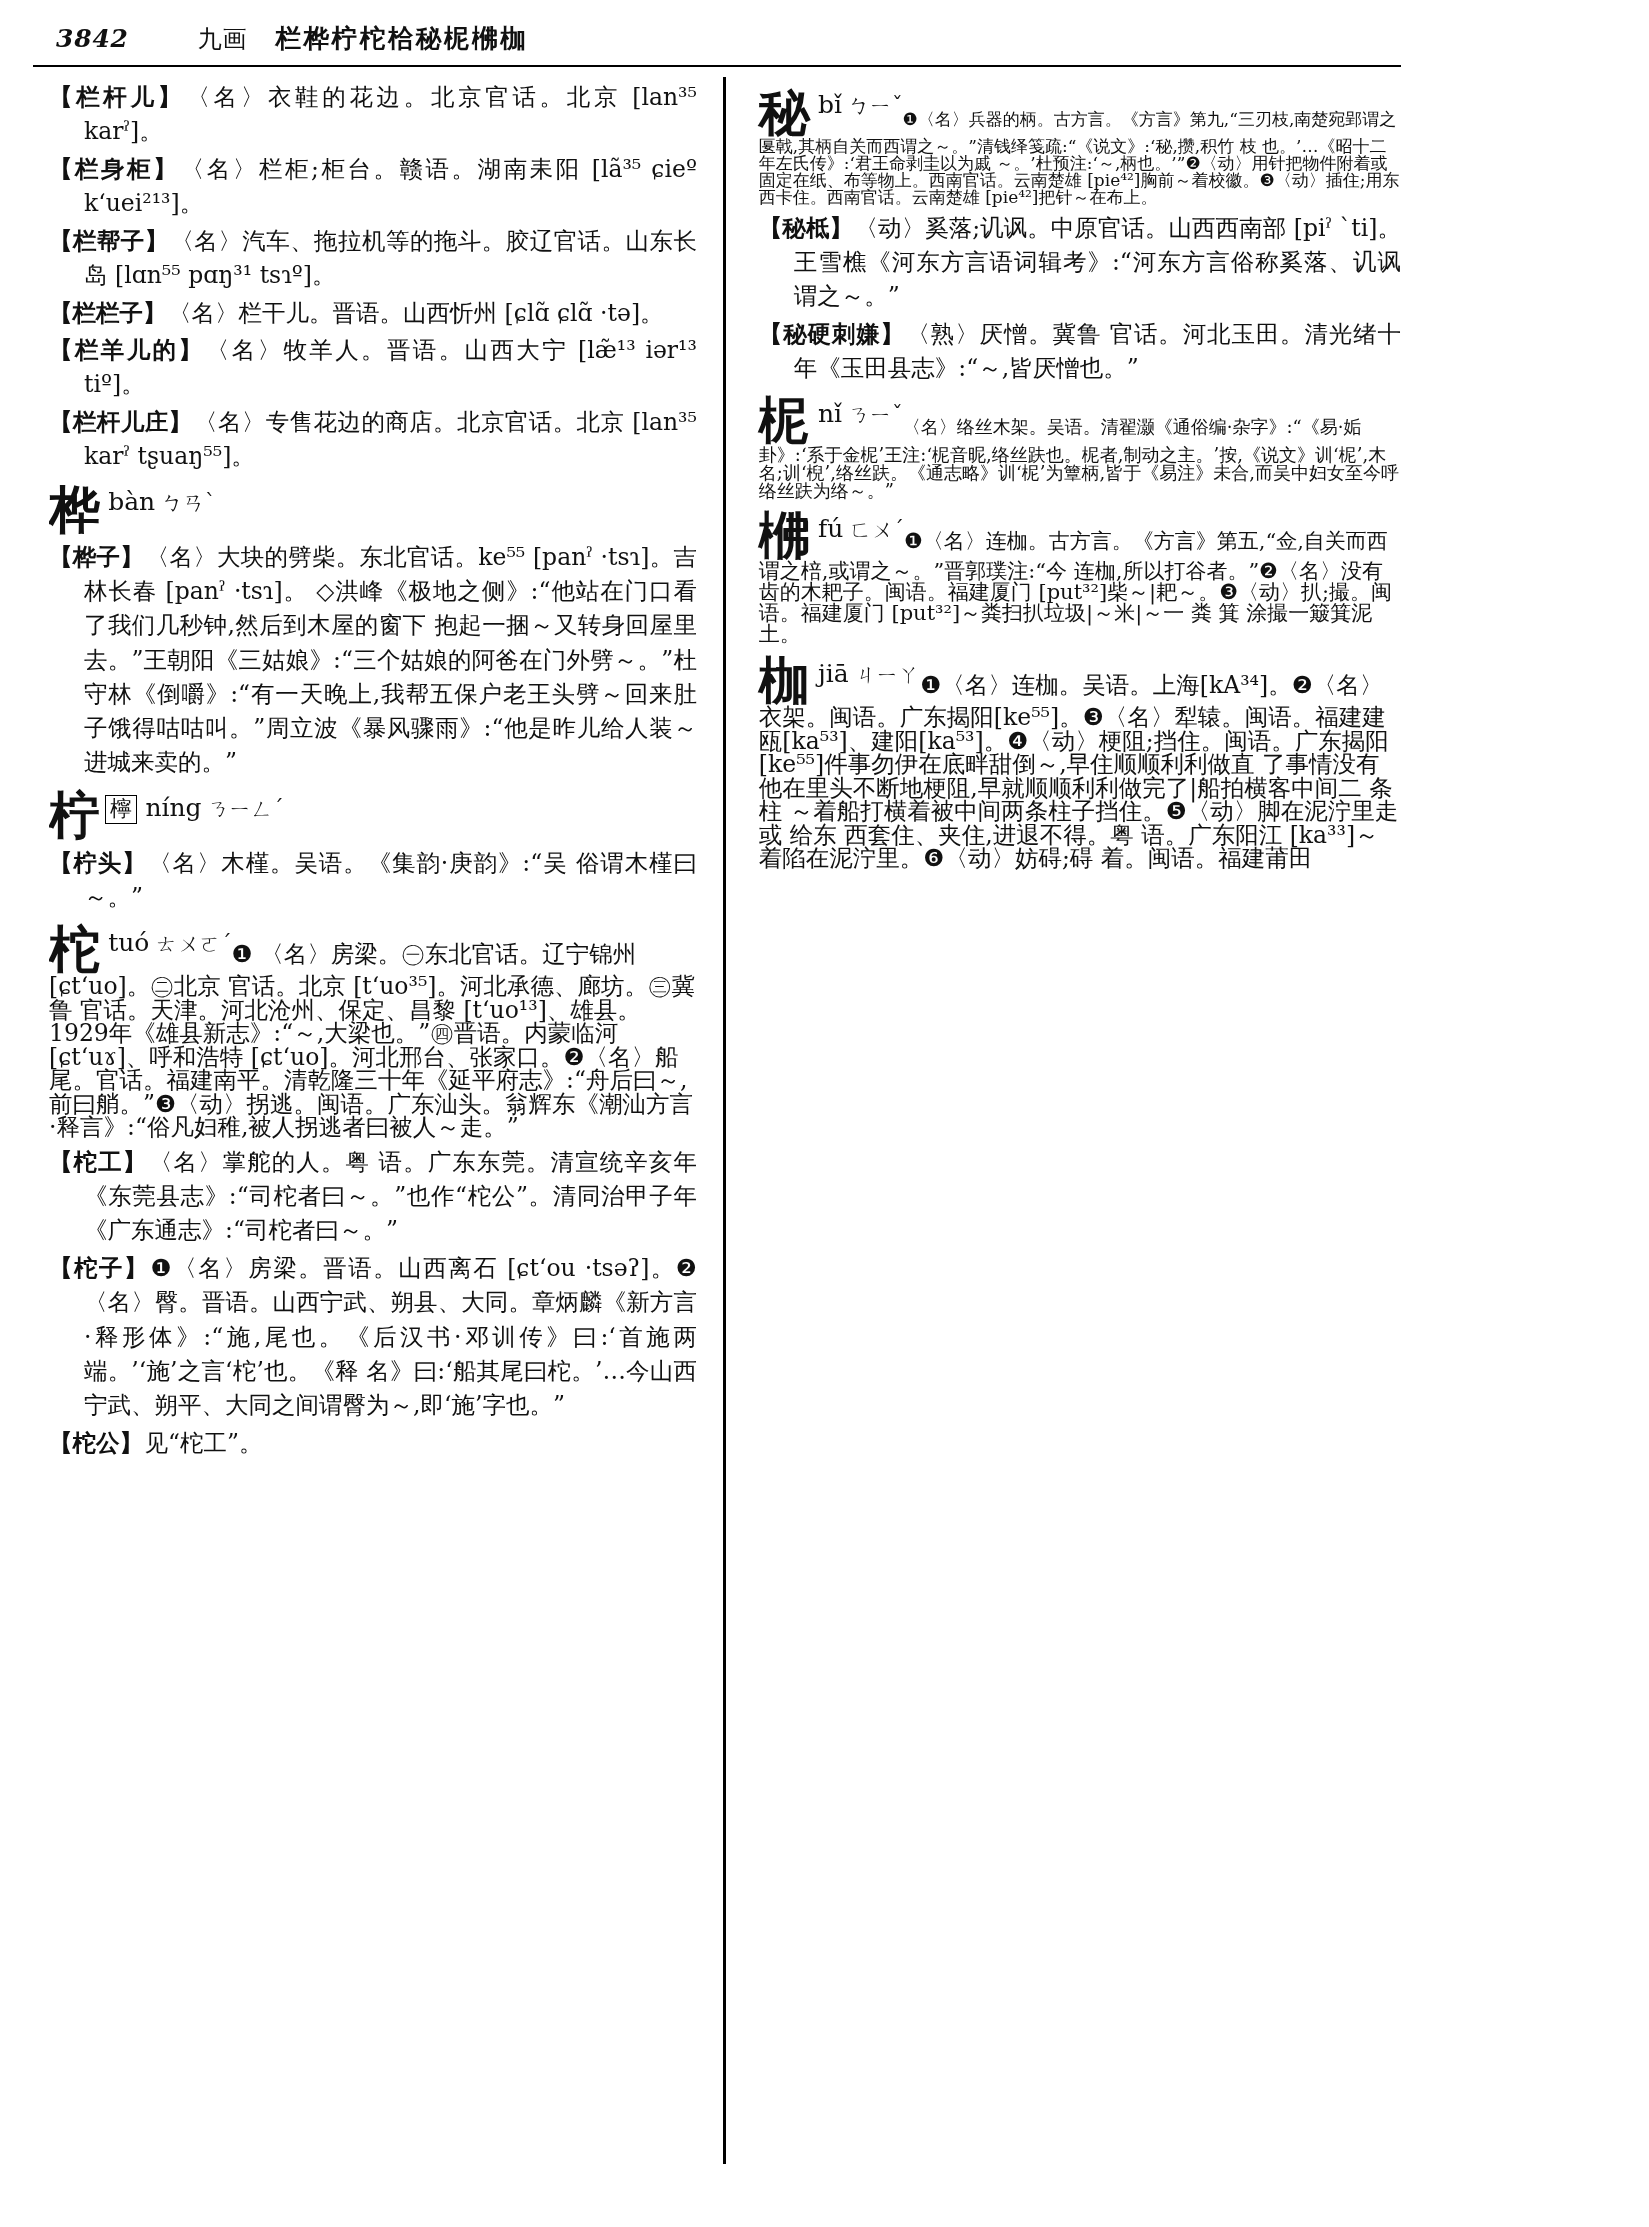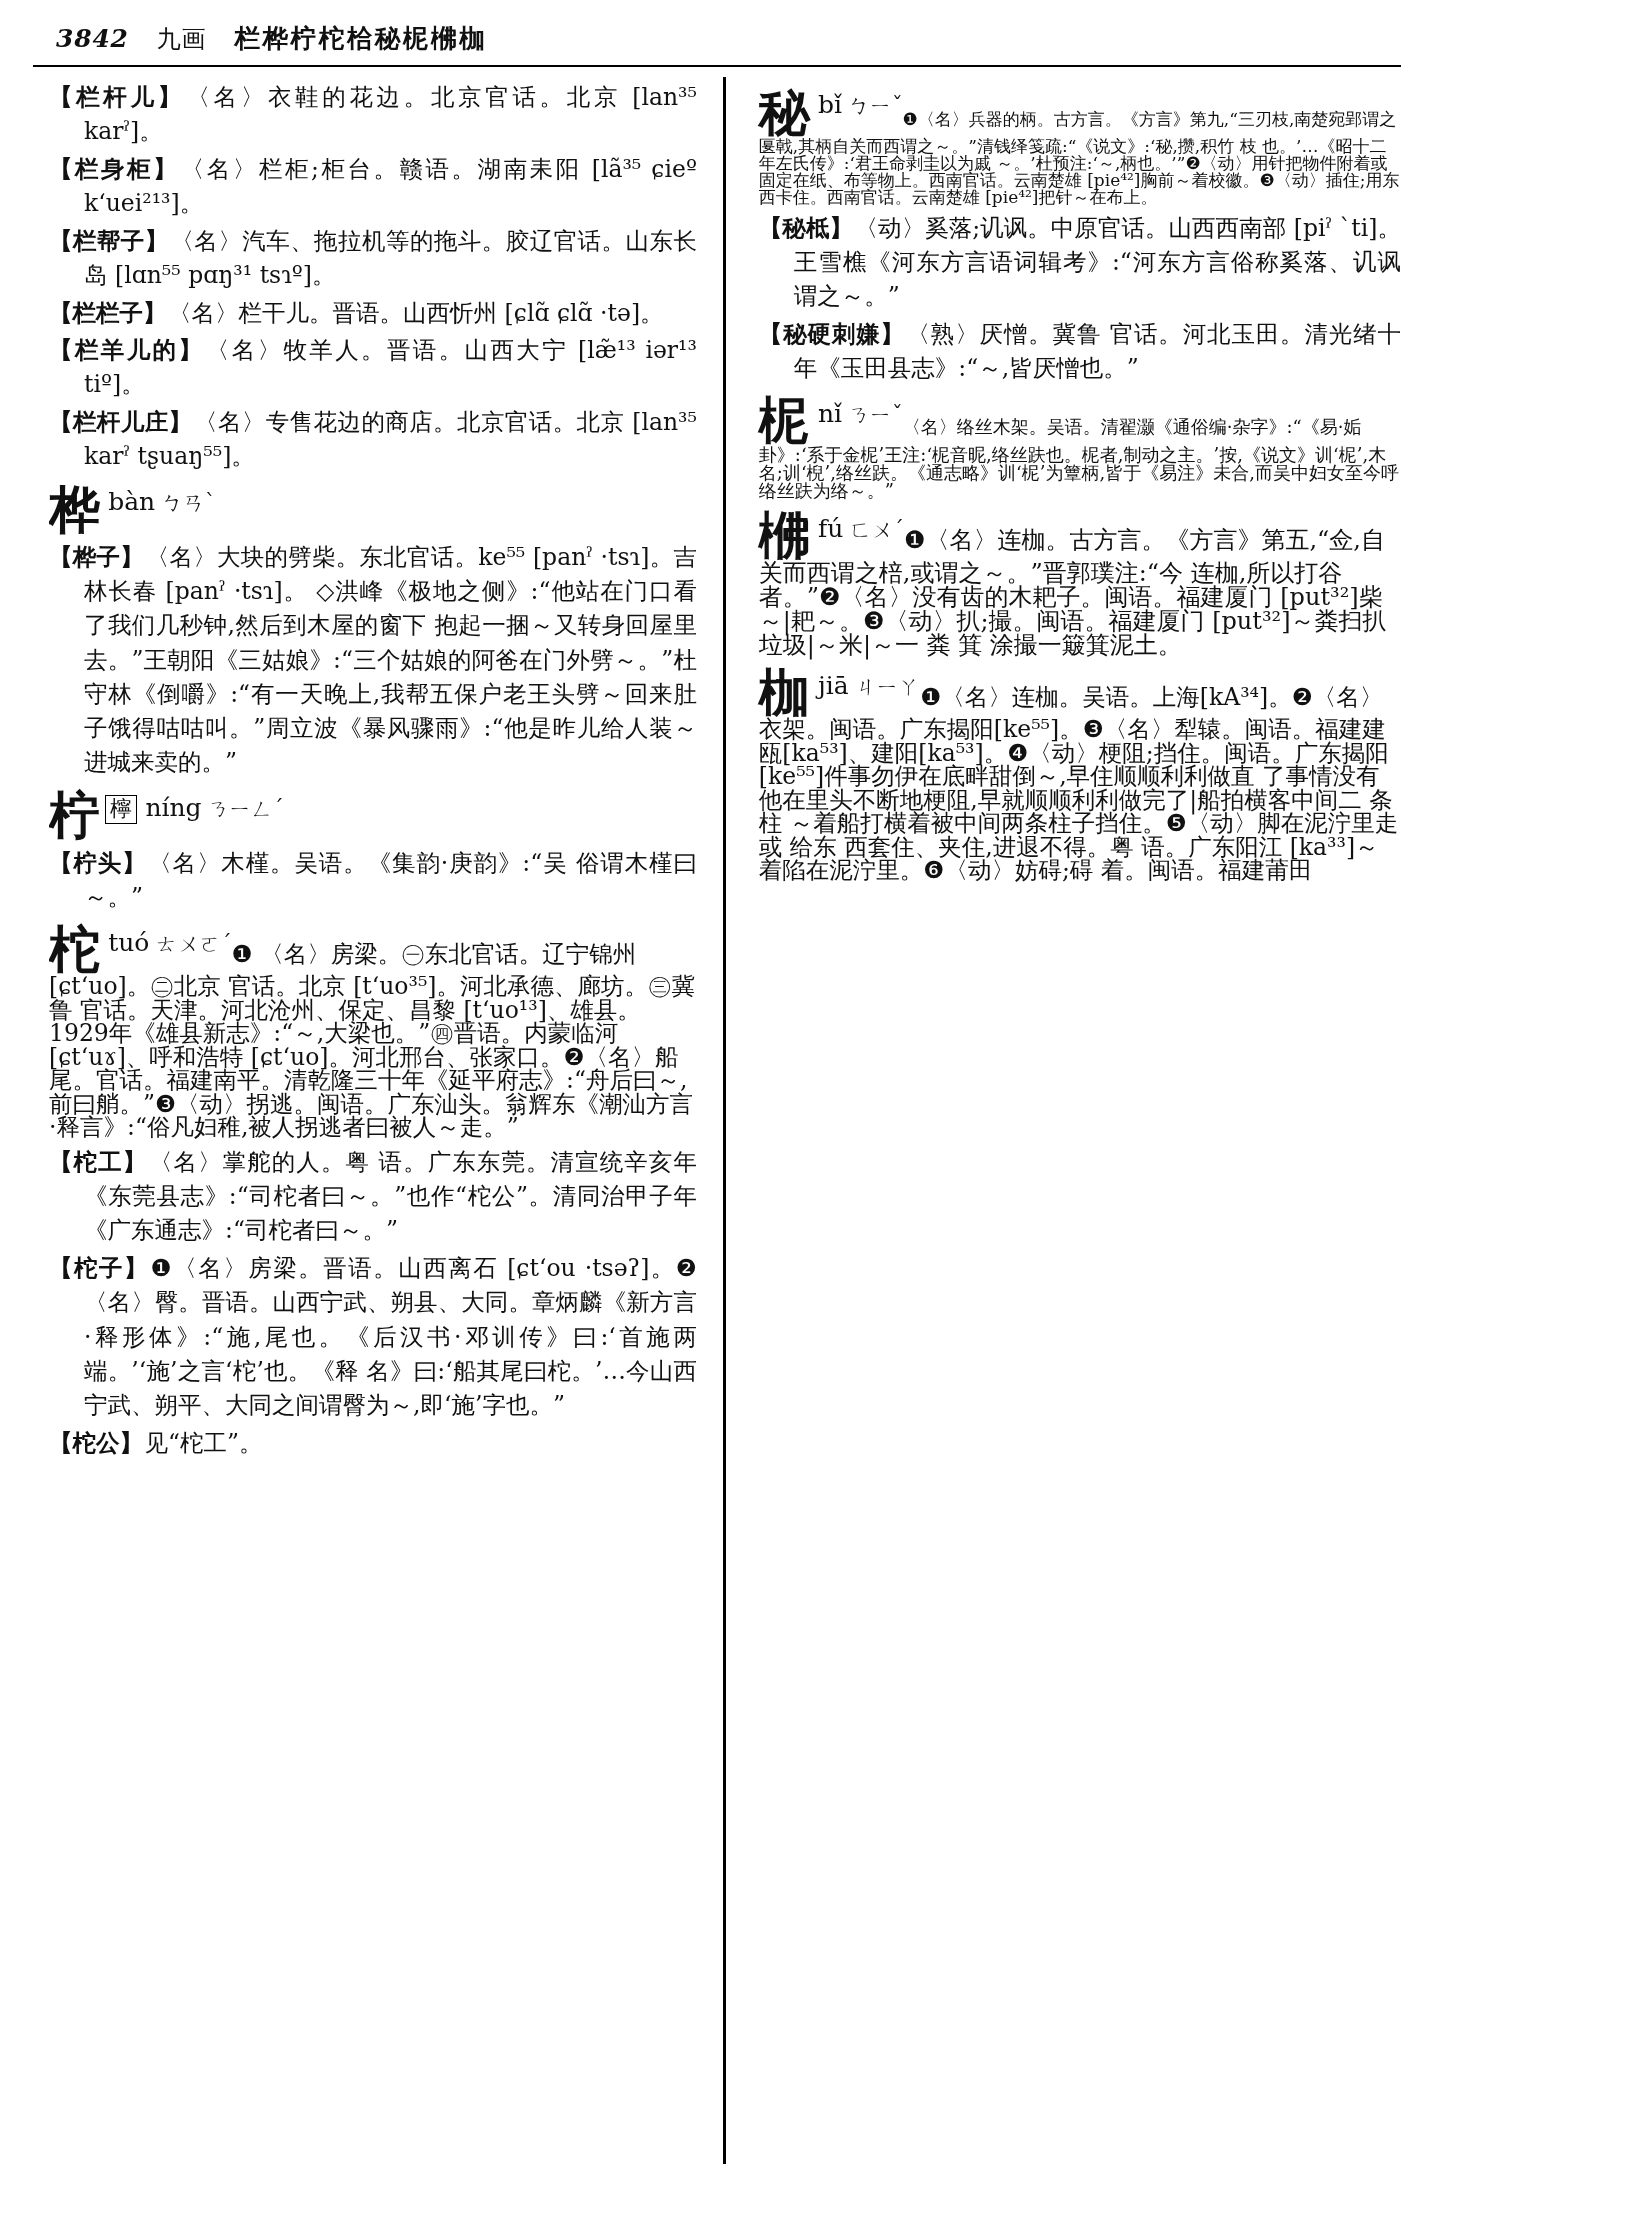--- a/index.html
+++ b/index.html
@@ -31,20 +31,21 @@
     letter-spacing: 0.8px;
   }
   .header .folio {
     font-style: italic;
     font-weight: bold;
     font-size: 25px;
     font-family: "DejaVu Serif", serif;
   }
   .header .stroke {
     font-size: 24px;
+    margin-left: 41px;
   }
   .header .chars {
     font-size: 25.6px;
     letter-spacing: 2.5px;
     font-weight: bold;
   }
   .rule {
     border-top: 2.5px solid #000;
     margin-top: 8.2px;
     margin-bottom: 10px;
@@ -195,21 +196,21 @@
       </div>
       <div class="entry nohang">
         <span class="head">【秘硬刺嫌】</span><span>〈熟〉厌憎。冀鲁 官话。河北玉田。清光绪十年《玉田县志》:“～,皆厌憎也。”</span>
       </div>
 
       <div class="bigchar-block">
         <span class="bigchar">柅</span><span class="pinyin">nǐ</span><span class="zhuyin">ㄋㄧˇ</span><span style="font-size:18px;">〈名〉络丝木架。吴语。清翟灏《通俗编·杂字》:“《易·姤卦》:‘系于金柅’王注:‘柅音昵,络丝趺也。柅者,制动之主。’按,《说文》训‘柅’,木名;训‘棿’,络丝趺。《通志略》训‘柅’为簟柄,皆于《易注》未合,而吴中妇女至今呼络丝趺为络～。”</span>
       </div>
 
       <div class="bigchar-block">
-        <span class="bigchar">梻</span><span class="pinyin">fú</span><span class="zhuyin">ㄈㄨˊ</span><span style="font-size:24px;">❶〈名〉连枷。古方言。《方言》第五,“佥,自关而西谓之棓,或谓之～。”晋郭璞注:“今 连枷,所以打谷者。”❷〈名〉没有齿的木耙子。闽语。福建厦门 [put³²]柴～|耙～。❸〈动〉扒;撮。闽语。福建厦门 [put³²]～粪扫扒垃圾|～米|～一 粪 箕 涂撮一簸箕泥土。</span>
+        <span class="bigchar">梻</span><span class="pinyin">fú</span><span class="zhuyin">ㄈㄨˊ</span><span style="font-size:21px;">❶〈名〉连枷。古方言。《方言》第五,“佥,自关而西谓之棓,或谓之～。”晋郭璞注:“今 连枷,所以打谷者。”❷〈名〉没有齿的木耙子。闽语。福建厦门 [put³²]柴～|耙～。❸〈动〉扒;撮。闽语。福建厦门 [put³²]～粪扫扒垃圾|～米|～一 粪 箕 涂撮一簸箕泥土。</span>
       </div>
 
       <div class="bigchar-block">
         <span class="bigchar">枷</span><span class="pinyin">jiā</span><span class="zhuyin">ㄐㄧㄚ</span><span style="font-size:23.5px;">❶〈名〉连枷。吴语。上海[kA³⁴]。❷〈名〉衣架。闽语。广东揭阳[ke⁵⁵]。❸〈名〉犁辕。闽语。福建建瓯[ka⁵³]、建阳[ka⁵³]。❹〈动〉梗阻;挡住。闽语。广东揭阳[ke⁵⁵]件事勿伊在底畔甜倒～,早住顺顺利利做直 了事情没有他在里头不断地梗阻,早就顺顺利利做完了|船拍横客中间二 条柱 ～着船打横着被中间两条柱子挡住。❺〈动〉脚在泥泞里走或 给东 西套住、夹住,进退不得。粤 语。广东阳江 [ka³³]～着陷在泥泞里。❻〈动〉妨碍;碍 着。闽语。福建莆田</span>
       </div>
 
     </div>
 
   </div>
 </div>

